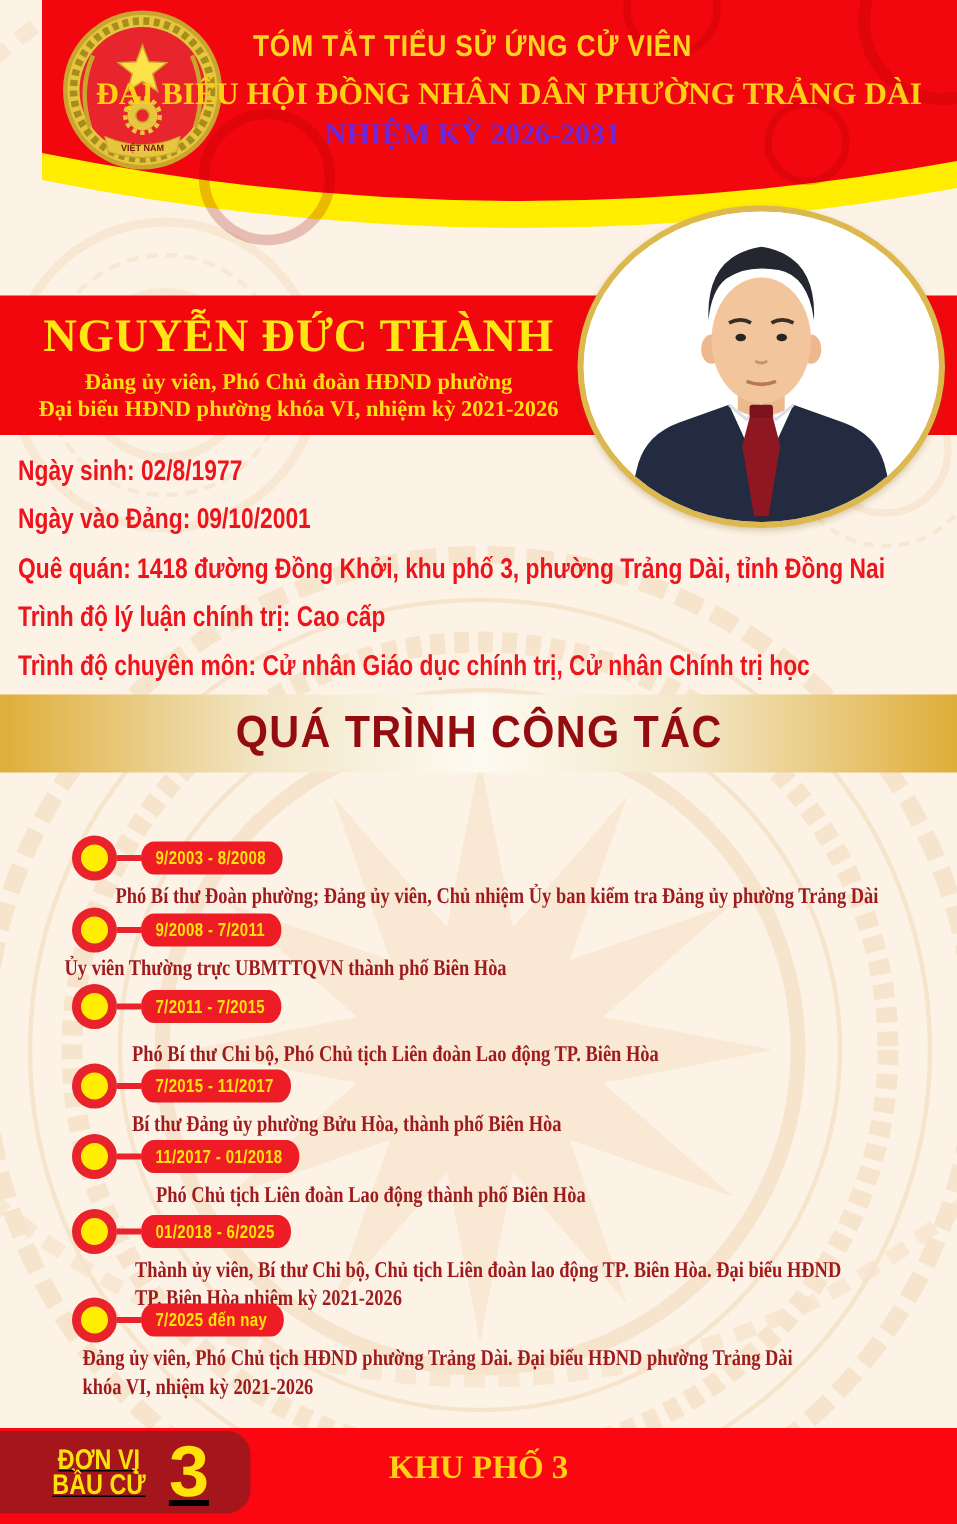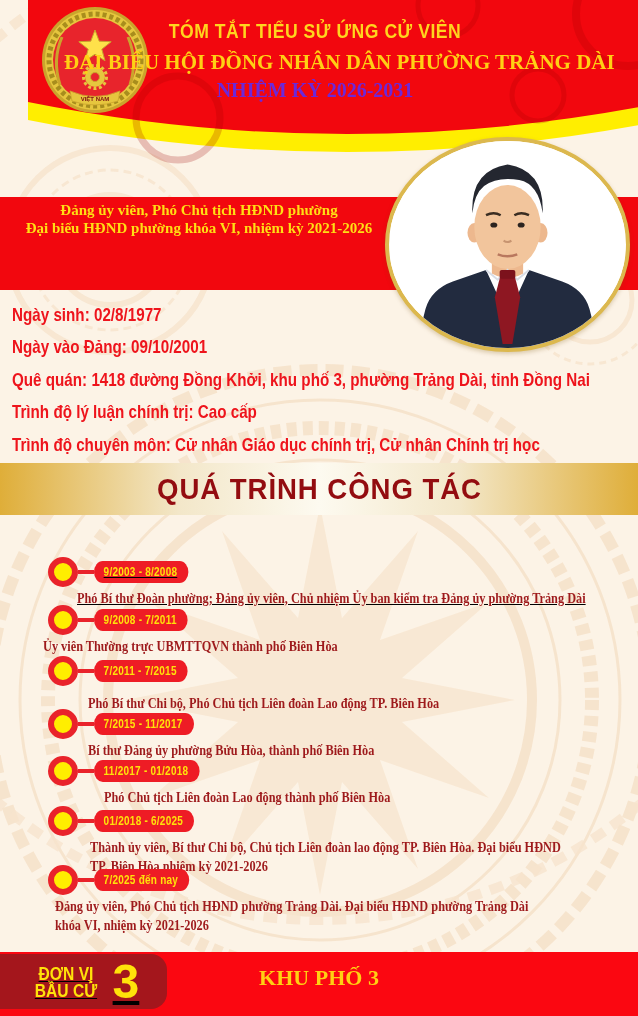--- a/index.html
+++ b/index.html
@@ -125,21 +125,22 @@
 
     <div class="titles">
       <div class="t1">TÓM TẮT TIỂU SỬ ỨNG CỬ VIÊN</div>
       <div class="t2">ĐẠI BIỂU HỘI ĐỒNG NHÂN DÂN PHƯỜNG TRẢNG DÀI</div>
       <div class="t3">NHIỆM KỲ 2026-2031</div>
     </div>
   </div>
 
   <div class="name-band">
     <div class="name-inner">
-      <div class="cand-role first">Đảng ủy viên, Phó Chủ tịch HĐND phường</div>
+      <div class="cand-name">NGUYỄN ĐỨC THÀNH</div>
+      <div class="cand-role first">Đảng ủy viên, Phó Chủ đoàn HĐND phường</div>
       <div class="cand-role">Đại biểu HĐND phường khóa VI, nhiệm kỳ 2021-2026</div>
     </div>
   </div>
 
   <div class="photo">
     <svg viewBox="0 0 240 212">
       <rect width="240" height="212" fill="#ffffff"></rect>
       <ellipse cx="86" cy="94" rx="7" ry="10" fill="#edb88e"></ellipse>
       <ellipse cx="154" cy="94" rx="7" ry="10" fill="#edb88e"></ellipse>
       <rect x="104" y="112" width="32" height="46" fill="#edb88e"></rect>
@@ -166,21 +167,21 @@
     <div class="info-line">Trình độ lý luận chính trị: Cao cấp</div>
     <div class="info-line">Trình độ chuyên môn: Cử nhân Giáo dục chính trị, Cử nhân Chính trị học</div>
   </div>
 
   <div class="section-band">
     <span>QUÁ TRÌNH CÔNG TÁC</span>
   </div>
 
   <div>
 
-    <div class="tl-entry" style="top:557px;text-decoration:underline;">
+    <div class="tl-entry" style="top:557px;">
       <div class="tl-row">
         <span class="tl-dot"></span>
         <span class="tl-conn"></span>
         <span class="tl-badge">9/2003 - 8/2008</span>
       </div>
       <div class="tl-desc" style="margin-left:29px;">
         <div class="tl-line">Phó Bí thư Đoàn phường; Đảng ủy viên, Chủ nhiệm Ủy ban kiểm tra Đảng ủy phường Trảng Dài</div>
       </div>
     </div>
 

